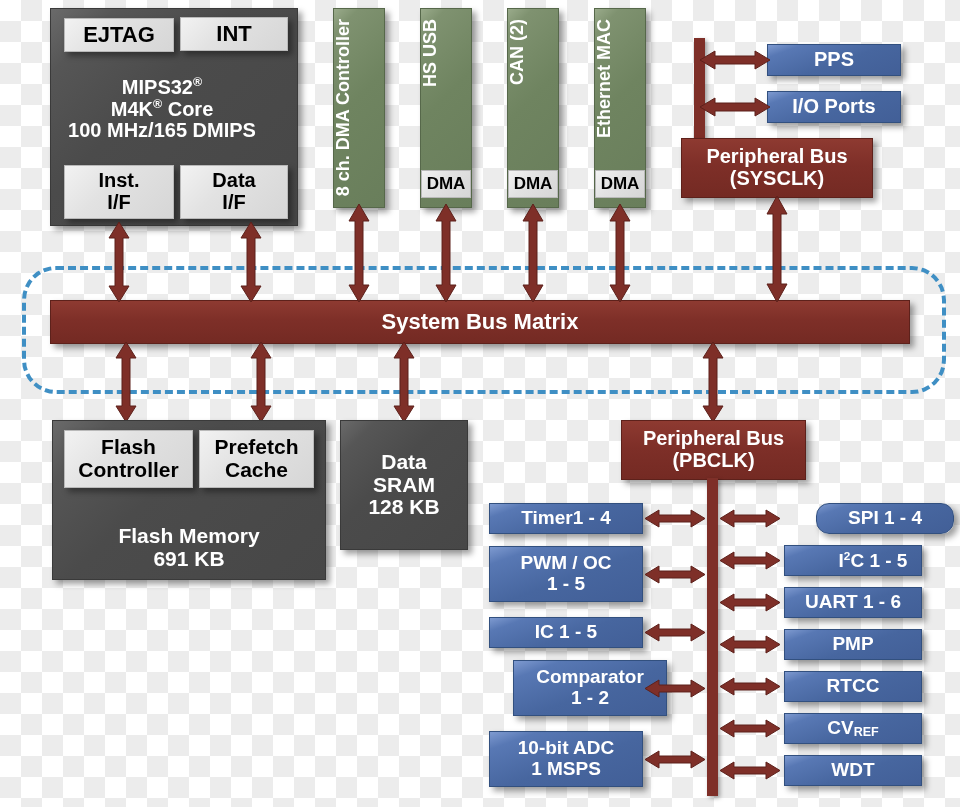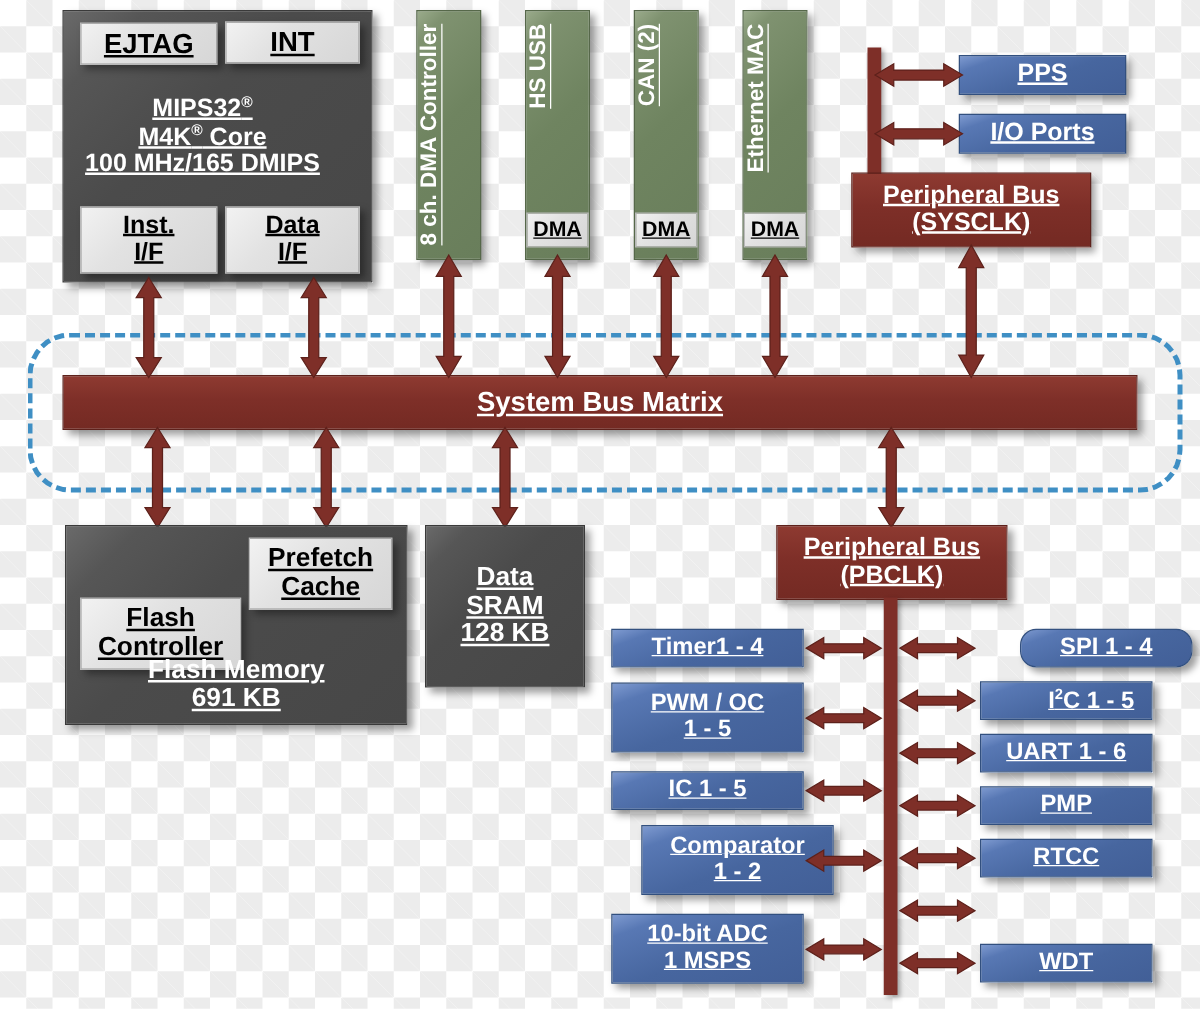--- a/index.html
+++ b/index.html
@@ -20,21 +20,20 @@
   
   .blk{
     position:absolute;
     box-sizing:border-box;
     display:flex;align-items:center;justify-content:flex-end;
     text-align:center;
     line-height:1.08;
     font-weight:bold;
     box-shadow:4px 4px 6px rgba(0,0,0,.38);
     overflow:hidden;
-    text-decoration:underline;
   }
   .blk > .lbl{position:relative;z-index:2;width:100%;}
 
   
   .dark{
     background:linear-gradient(135deg,#6a6a6a 0%,#565656 14%,#4b4b4b 40%,#474747 100%);
     border:1px solid #3a3a3a;
     color:#ffffff;
   }
   
@@ -231,21 +230,21 @@
       </svg>
   </div>
   <div class="arrow" style="left:702px;top:342px;">
     <svg width="22" height="80" viewBox="0 0 22 80">
         <polygon points="11,0 21,16 15,16 15,64 21,64 11,80 1,64 7,64 7,16 1,16" fill="#7e2f28" stroke="#5d211b" stroke-width="1"></polygon>
       </svg>
   </div>
 
   <div class="blk dark" style="left:52px;top:420px;width:274px;height:160px;display:block;">
   </div>
-  <div class="blk lite t21" style="left:64px;top:430px;width:129px;height:58px;margin-top:48px;">
+  <div class="blk lite t21" style="left:64px;top:430px;width:129px;height:58px;">
     <span class="lbl">
       <span>Flash</span><br><span>Controller</span>
     </span>
   </div>
   <div class="blk lite t21" style="left:199px;top:430px;width:115px;height:58px;">
     <span class="lbl">
       <span>Prefetch</span><br><span>Cache</span>
     </span>
   </div>
   <div class="blk t21" style="left:54px;top:520px;width:270px;height:56px;color:#fff;background:transparent;border:none;box-shadow:none;">
@@ -323,20 +322,23 @@
   </div>
   <div class="blk blue t19" style="left:784px;top:587px;width:138px;height:31px;">
     <span class="lbl">UART 1 - 6</span>
   </div>
   <div class="blk blue t19" style="left:784px;top:629px;width:138px;height:31px;">
     <span class="lbl">PMP</span>
   </div>
   <div class="blk blue t19" style="left:784px;top:671px;width:138px;height:31px;">
     <span class="lbl">RTCC</span>
   </div>
+  <div class="blk blue t19" style="left:784px;top:713px;width:138px;height:31px;">
+    <span class="lbl"><span>CV</span><sub>REF</sub></span>
+  </div>
   <div class="blk blue t19" style="left:784px;top:755px;width:138px;height:31px;">
     <span class="lbl">WDT</span>
   </div>
 
   <div class="arrow" style="left:720px;top:509px;">
     <svg width="60" height="19" viewBox="0 0 60 19">
         <polygon points="0,9.5 14,1 14,6 46,6 46,1 60,9.5 46,18 46,13 14,13 14,18" fill="#7e2f28" stroke="#5d211b" stroke-width="1"></polygon>
       </svg>
   </div>
   <div class="arrow" style="left:720px;top:551px;">

